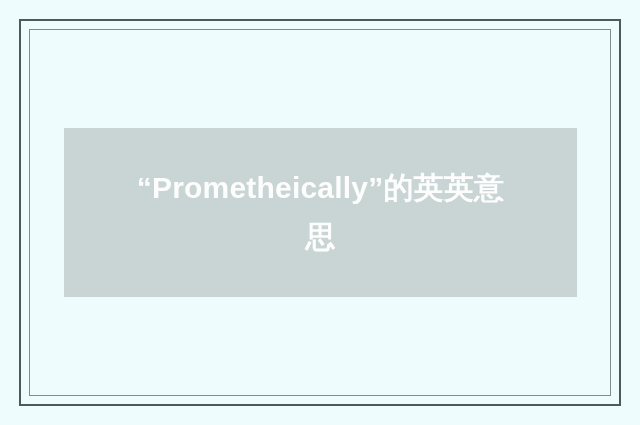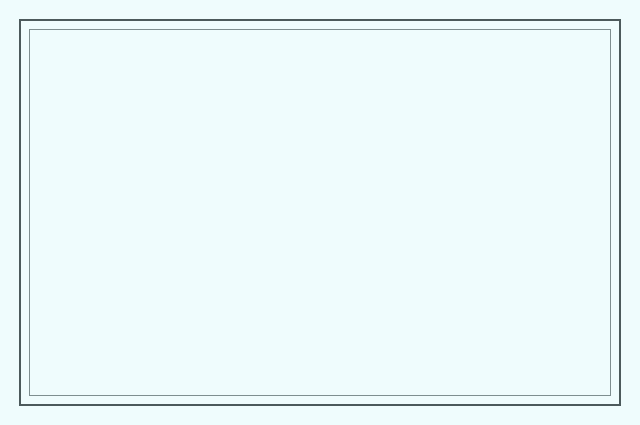--- a/index.html
+++ b/index.html
@@ -71,14 +71,17 @@
   }
 </style>
 </head>
 <body>
 
 <div class="canvas">
 
   <div class="frame-outer"></div>
   <div class="frame-inner"></div>
 
+  <div class="banner">
+    <h1 class="banner-title">“Prometheically”的英英意思</h1>
+  </div>
 
 </div>
 
 </body></html>

